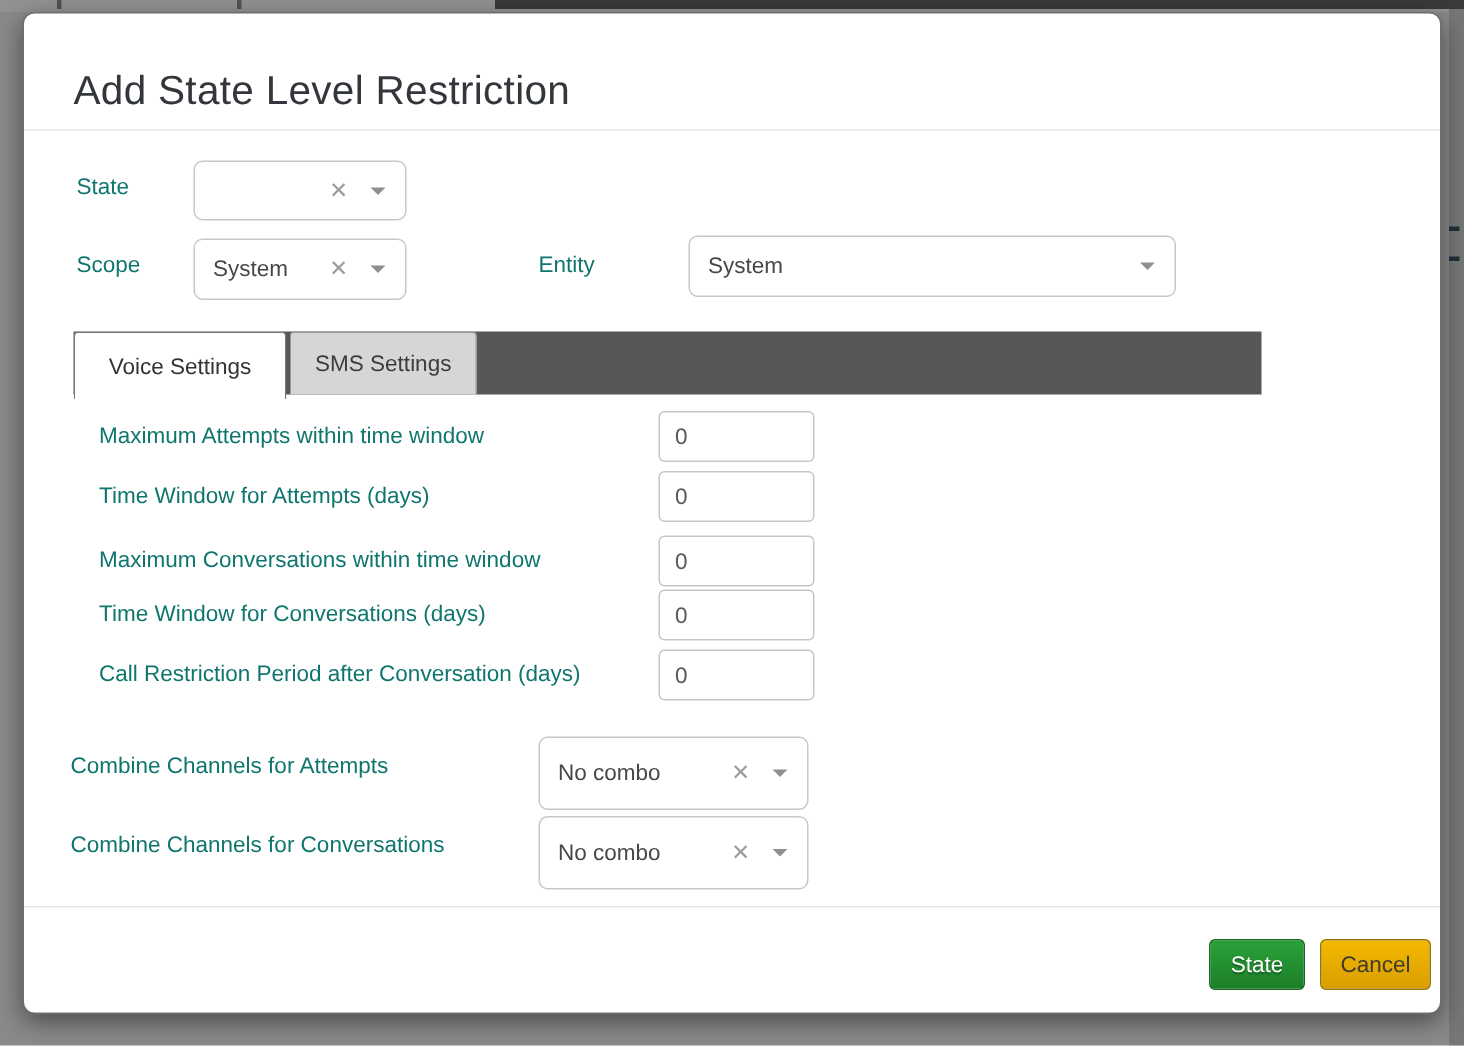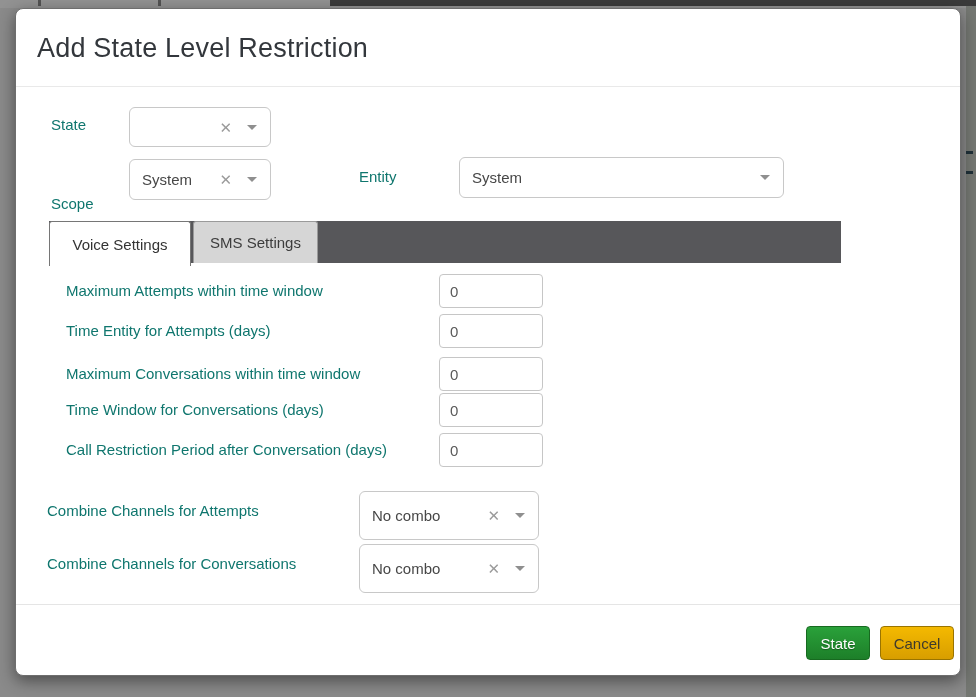--- a/index.html
+++ b/index.html
@@ -19,21 +19,21 @@
   .bk-mark1{left:966px;top:151px;} .bk-mark2{left:966px;top:171px;}
   
   .modal{
     position:absolute;left:15px;top:8px;width:946px;height:668px;
     background:#ffffff;border:1px solid #6e6e6e;border-radius:8px;
     box-shadow:0 5px 16px rgba(0,0,0,.45);
     box-sizing:border-box;
   }
   .modal-header{position:absolute;left:0;top:0;right:0;height:77px;border-bottom:1px solid #e9e9e9;}
   .dialog-title{
-    position:absolute;left:21px;top:24px;margin:0;
+    position:absolute;left:21px;top:24px;margin:12px;
     font-size:27px;font-weight:normal;color:#33373c;letter-spacing:.2px;
   }
   .lbl{position:absolute;font-size:15px;color:#0f766e;white-space:nowrap;}
   
   .dd{
     position:absolute;box-sizing:border-box;background:#fff;
     border:1px solid #c8c8c8;border-radius:6px;
     display:flex;align-items:center;
     padding:0 10px 0 12px;font-size:15px;color:#474747;cursor:pointer;
   }
@@ -41,21 +41,21 @@
   .dd-x{margin-left:auto;color:#9b9b9b;font-size:15px;line-height:1;cursor:pointer;}
   .dd-caret{
     width:0;height:0;border-left:5px solid transparent;border-right:5px solid transparent;
     border-top:5px solid #8f8f8f;margin-left:15px;margin-right:3px;cursor:pointer;
   }
   .dd-caret.solo{margin-left:auto;}
   .dd-state{left:113px;top:98px;width:142px;height:40px;}
   .dd-scope{left:113px;top:150px;width:142px;height:41px;}
   .dd-entity{left:443px;top:148px;width:325px;height:41px;}
   .lbl-state{left:35px;top:107px;}
-  .lbl-scope{left:35px;top:159px;margin-top:27px;}
+  .lbl-scope{left:35px;top:159px;}
   .lbl-entity{left:343px;top:159px;}
   
   .tabstrip{
     position:absolute;left:33px;top:212px;width:792px;height:42px;
     background:#57575a;display:flex;align-items:flex-start;
   }
   .tab{
     box-sizing:border-box;height:42px;margin-right:2px;
     display:flex;align-items:center;justify-content:center;
     background:#d6d6d6;border:1px solid #9a9a9a;border-bottom:none;
@@ -136,21 +136,21 @@
   <div class="tabstrip">
     <div class="tab tab-voice active">Voice Settings</div>
     <div class="tab tab-sms">SMS Settings</div>
   </div>
 
   <div class="num-row row1">
     <span class="lbl">Maximum Attempts within time window</span>
     <input class="num-input" type="text" value="0" style="">
   </div>
   <div class="num-row row2">
-    <span class="lbl">Time Entity for Attempts (days)</span>
+    <span class="lbl">Time Window for Attempts (days)</span>
     <input class="num-input" type="text" value="0" style="">
   </div>
   <div class="num-row row3">
     <span class="lbl">Maximum Conversations within time window</span>
     <input class="num-input" type="text" value="0" style="">
   </div>
   <div class="num-row row4">
     <span class="lbl">Time Window for Conversations (days)</span>
     <input class="num-input" type="text" value="0" style="">
   </div>

